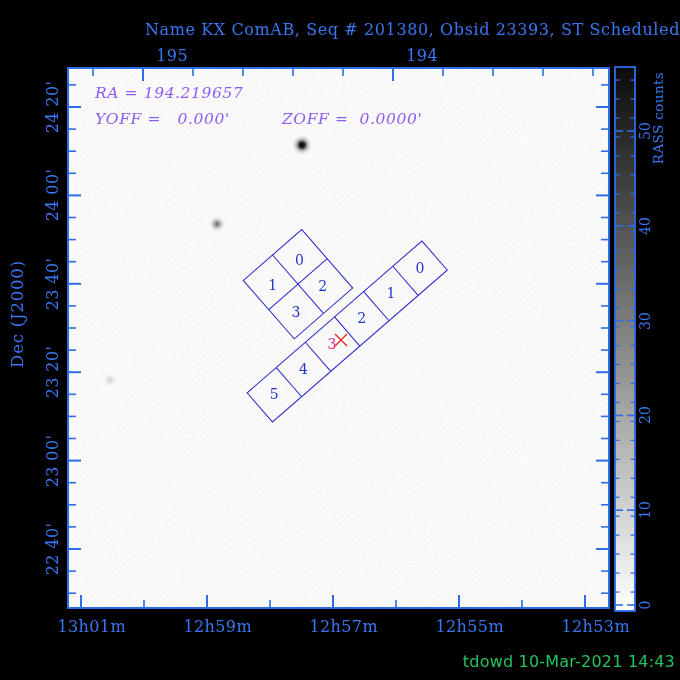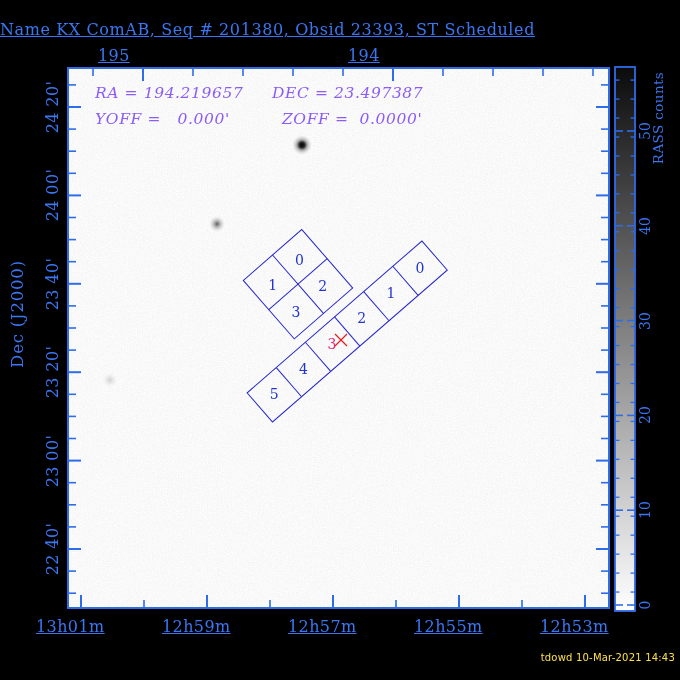--- a/index.html
+++ b/index.html
@@ -1,29 +1,29 @@
 <!DOCTYPE html>
 <html><head>
 <meta charset="utf-8">
 <style>
   html,body{margin:0;padding:0;background:#000;}
   #root{position:relative;width:680px;height:680px;background:#000;overflow:hidden;
         font-family:"DejaVu Serif",serif;}
   .blk{color:#3a76f2;}                 
   .wht{color:#8b5cf6;font-style:italic;}                 
   .abs{position:absolute;}
-  .ctr{text-align:left;text-decoration:underline;}
+  .ctr{text-align:right;}
   #title{left:0;top:20px;width:680px;font-size:16px;letter-spacing:.6px;}
   .ticklab{font-size:16px;letter-spacing:.4px;}
   .rot{transform:translate(-50%,-50%) rotate(-90deg);white-space:nowrap;}
   .info{font-size:15.5px;letter-spacing:.6px;white-space:pre;}
   #xAxisLabel{left:240px;top:646px;width:200px;font-size:16.5px;letter-spacing:.8px;}
   #yAxisLabel{left:17px;top:314px;font-size:16.5px;letter-spacing:.8px;}
   #cbarTitle{left:658px;top:118px;font-size:13.5px;letter-spacing:.4px;}
-  #credit{right:5px;top:652px;font-size:10px;color:#fde047;
+  #credit{right:5px;top:652px;font-size:16px;color:#22c55e;
           font-family:"DejaVu Sans",sans-serif;letter-spacing:.2px;}
   svg text{font-family:"DejaVu Serif",serif;}
 </style>
 </head>
 <body>
 
 <div id="root">
 
   <svg id="gfx" class="abs" width="680" height="680" style="left:0;top:0">
     <defs>
@@ -273,16 +273,15 @@
       <div class="abs blk rot" style="left: 645px; top: 320.6px; font-size: 14px;">30</div>
       <div class="abs blk rot" style="left: 645px; top: 415.4px; font-size: 14px;">20</div>
       <div class="abs blk rot" style="left: 645px; top: 510.2px; font-size: 14px;">10</div>
       <div class="abs blk rot" style="left: 645px; top: 605px; font-size: 14px;">0</div>
     </div>
   <div id="yAxisLabel" class="abs blk rot">Dec (J2000)</div>
   <div id="cbarTitle" class="abs blk rot">RASS counts</div>
   <div id="credit" class="abs">tdowd 10-Mar-2021 14:43</div>
 
   <span class="abs info wht" style="left:95px;top:84px">RA = 194.219657</span>
-  <span class="abs info wht" style="left:272px;top:84px">DEC = 23.497387</span>
   <span class="abs info wht" style="left:95px;top:110px">YOFF =   0.000'</span>
   <span class="abs info wht" style="left:282px;top:110px">ZOFF =  0.0000'</span>
 </div>
 
 </body></html>

